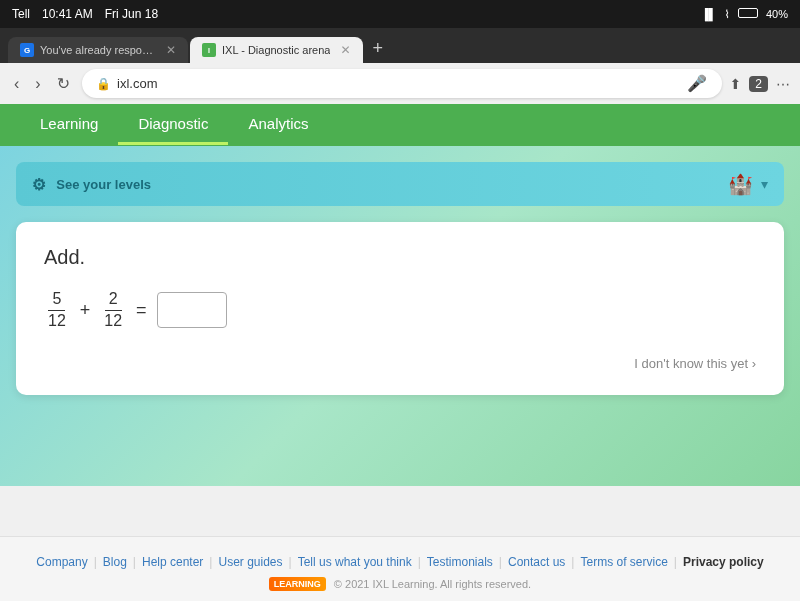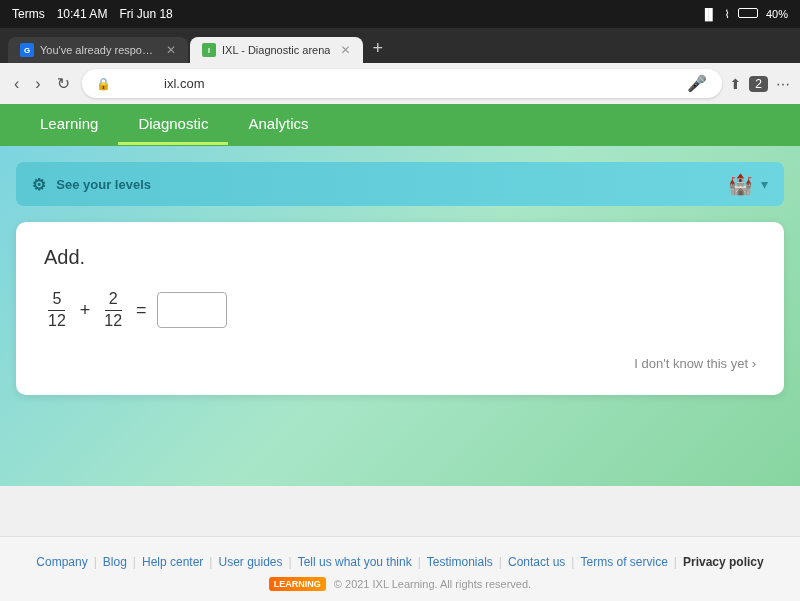--- a/index.html
+++ b/index.html
@@ -45,21 +45,21 @@
       padding: 6px 10px; gap: 8px;
     }
     .nav-btn { background: none; border: none; cursor: pointer; color: #555; font-size: 16px; padding: 4px; }
     .address-bar {
       flex: 1; background: white; border-radius: 20px;
       display: flex; align-items: center; padding: 5px 14px;
       font-size: 13px; color: #333; border: none;
       box-shadow: 0 1px 3px rgba(0,0,0,0.15);
     }
     .lock-icon { color: #555; margin-right: 6px; font-size: 12px; }
-    .address-text { flex: 1; color: #333; margin-left: 47px; }
+    .address-text { flex: 1; color: #333; }
     .mic-icon { color: #4285f4; font-size: 16px; cursor: pointer; }
     .browser-actions { display: flex; align-items: center; gap: 8px; color: #555; font-size: 14px; }
     .tabs-count { background: #555; color: white; border-radius: 4px; padding: 1px 6px; font-size: 12px; }
 
     
     .site-nav {
       background: #4CAF50;
       display: flex; align-items: center; gap: 0;
       padding: 0 20px; height: 42px;
     }
@@ -146,21 +146,21 @@
       background: linear-gradient(90deg, #ff6600, #ff9900);
       color: white; font-size: 9px; font-weight: bold;
       padding: 2px 5px; border-radius: 3px;
     }
   </style>
 </head>
 <body>
 
 <div class="status-bar">
   <div class="status-left">
-    <span>Terms</span>
+    <span>Tell</span>
     <span>10:41 AM</span>
     <span>Fri Jun 18</span>
   </div>
   <div class="status-right">
     <span>▐▌</span>
     <span>⌇</span>
     <span>
       <span class="battery-bar"><span class="battery-fill"></span></span>
     </span>
     <span>40%</span>

